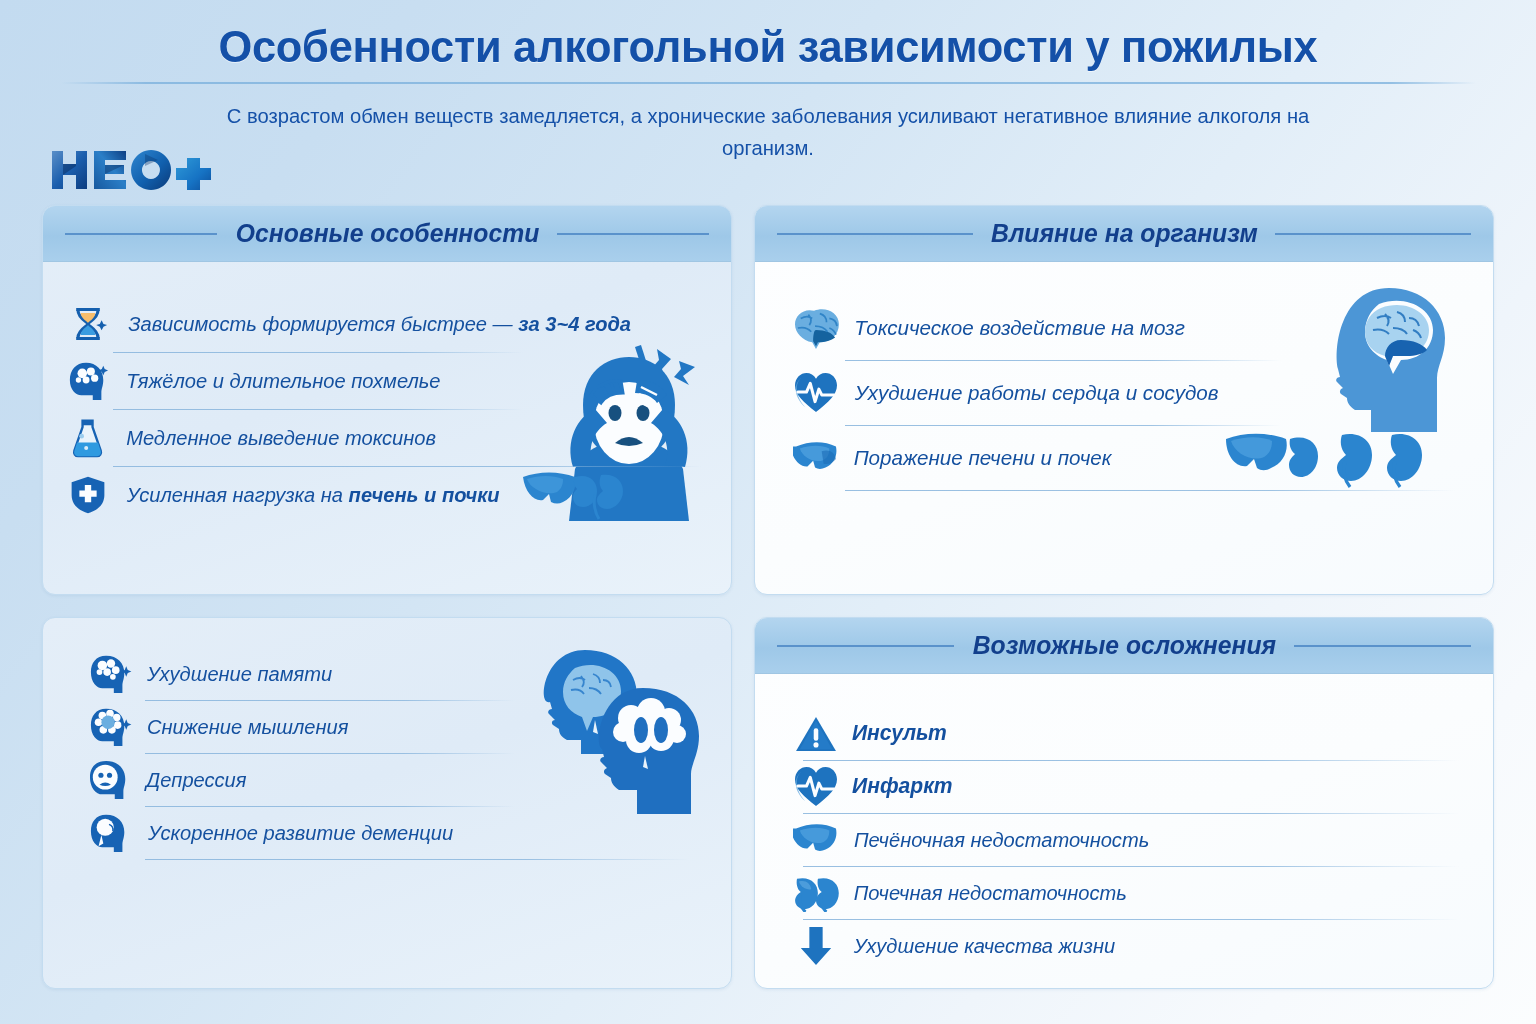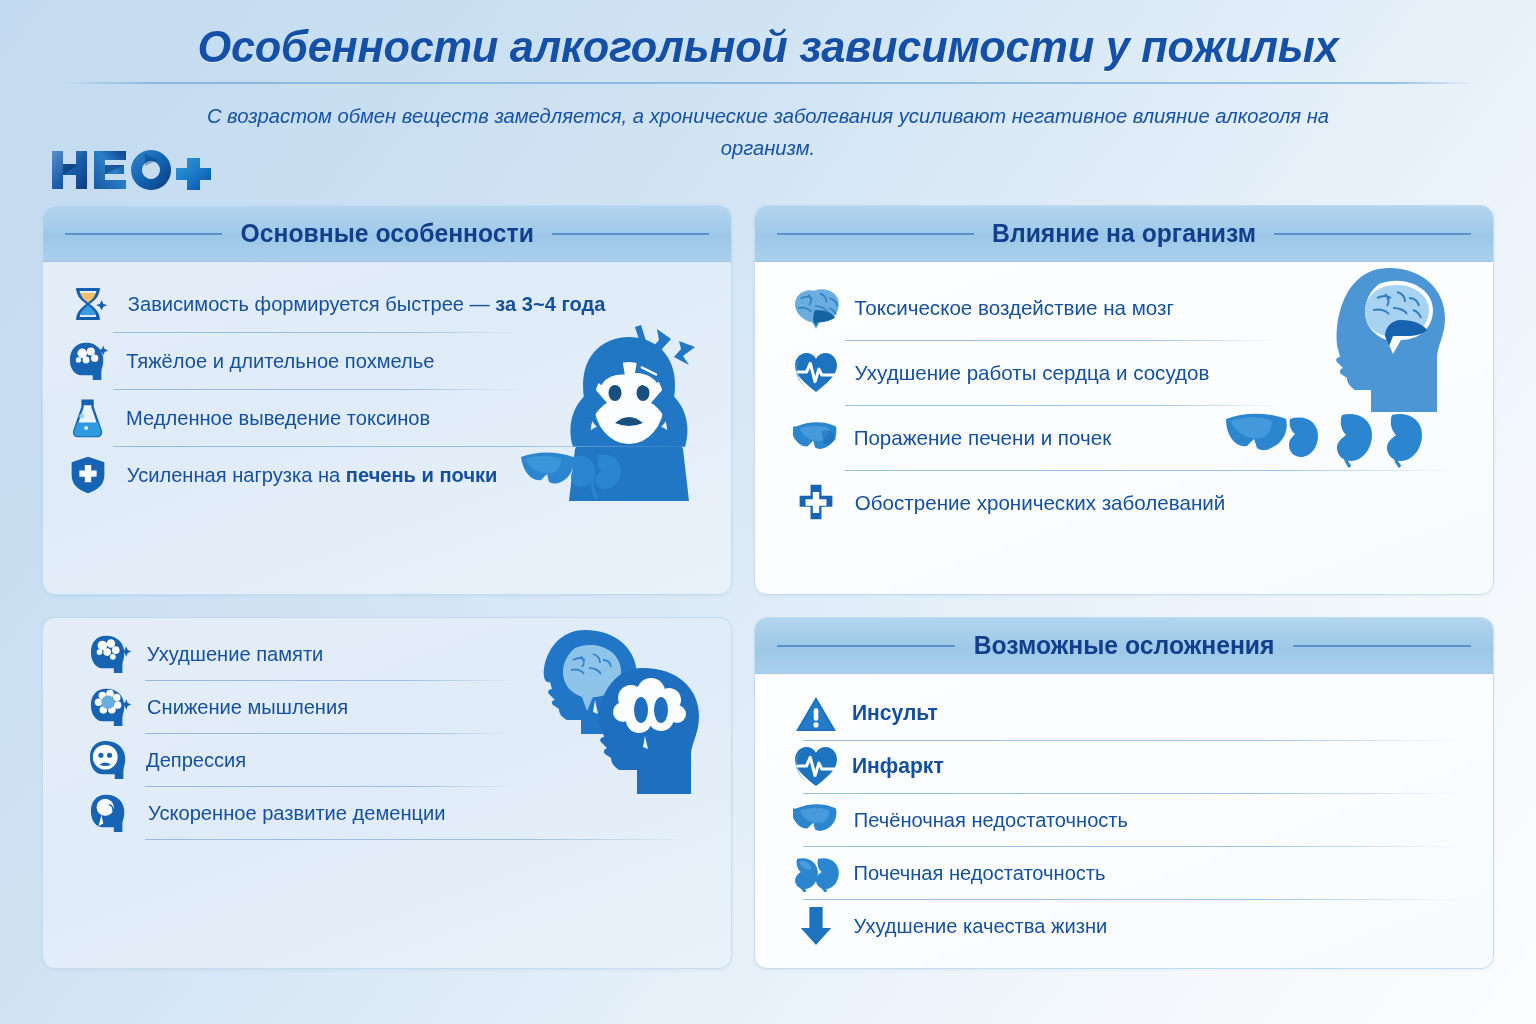--- a/index.html
+++ b/index.html
@@ -23,21 +23,20 @@
         #f7fafd 88%,
         #fbfdfe 100%);
     position: relative;
   }
 
   
   #header {
     padding-top: 22px;
     text-align: center;
     position: relative;
-    font-style: italic;
   }
   #page-title {
     font-size: 45px;
     font-weight: bold;
     color: #1450a8;
     letter-spacing: -0.3px;
     transform: scaleX(0.965);
     line-height: 1.12;
     text-shadow: 0 1px 0 rgba(255,255,255,0.55);
   }
@@ -81,20 +80,21 @@
     row-gap: 22px;
     padding-left: 42px;
   }
 
   .card {
     border-radius: 13px;
     border: 1px solid #c3dcf0;
     overflow: hidden;
     position: relative;
     box-shadow: 0 1px 3px rgba(70,120,170,0.10);
+    font-style: italic;
   }
   .card.tint-blue  { background: linear-gradient(160deg,#e4eef8 0%, #dfebf7 45%, #e9f2fa 100%); }
   .card.tint-white { background: linear-gradient(160deg,#fdfeff 0%, #fbfdfe 55%, #f7fbfe 100%); }
 
   .card-header {
     height: 56px;
     background: linear-gradient(#b3d5ef 0%, #9ec8e8 55%, #a9cfec 100%);
     display: flex;
     align-items: center;
     justify-content: center;
@@ -113,20 +113,21 @@
     font-size: 25.5px;
     font-weight: bold;
     color: #123f8c;
     white-space: nowrap;
     transform: scaleX(0.97);
   }
 
   .card-body {
     position: relative;
     padding: 14px 20px 16px 22px;
+    margin-top: 20px;
   }
 
   .row {
     display: flex;
     align-items: center;
     gap: 12px;
     position: relative;
     z-index: 2;
   }
   .row-sep {
@@ -407,29 +408,20 @@
             <path d="M68 12 c17-5 28 4 28 17 c0 12-8 21-17 21 c-7 0-12-5-12-12 c0-5 3-8 6-11 c-5-4-6-10-5-15z" fill="#2b85cf"></path>
             <path d="M120 8 c18-4 30 6 30 20 c0 14-10 26-21 26 c-8 0-14-6-14-13 c0-6 4-9 9-13 c-6-6-6-15-4-20z" fill="#2b85cf"></path>
             <path d="M170 8 c18-4 30 6 30 20 c0 14-10 26-21 26 c-8 0-14-6-14-13 c0-6 4-9 9-13 c-6-6-6-15-4-20z" fill="#2b85cf"></path>
             <path d="M123 34 c-3 10 0 20 5 26" stroke="#2b85cf" stroke-width="3.4" fill="none"></path>
             <path d="M173 34 c-3 10 0 20 5 26" stroke="#2b85cf" stroke-width="3.4" fill="none"></path>
           </svg>
         </span>
       </div>
       <div class="row-sep wide"></div>
 
-      <div class="row">
-        <span class="row-ico">
-          <svg viewBox="0 0 44 44" width="40" height="40">
-            <path d="M16 2 h12 v12 h12 v12 H28 v14 H16 V26 H4 V14 h12z" fill="#1763b4" rx="2"></path>
-            <path d="M18.5 10 h7 v8 h8 v7 h-8 v8 h-7 v-8 h-8 v-7 h8z" fill="#fbfdff"></path>
-          </svg>
-        </span>
-        <span class="row-text">Обострение хронических заболеваний</span>
-      </div>
     </div>
   </section>
 
   <section class="card tint-blue" id="card-3">
     <div class="card-body">
 
       <div class="deco" id="deco-twoheads">
         <svg viewBox="0 0 178 172" width="178" height="172">
 
           <path d="M52 4 c32 0 52 20 52 46 c0 16-8 26-8 36 l0 22 H48 v-14 H34 c-6-3-8-7-8-11 l-6-4 c-2-2-1-5 2-5 l-6-6 c-2-2 0-5 3-5 l-2-7 C4 60 10 4 52 4z" fill="#2176c7"></path>

